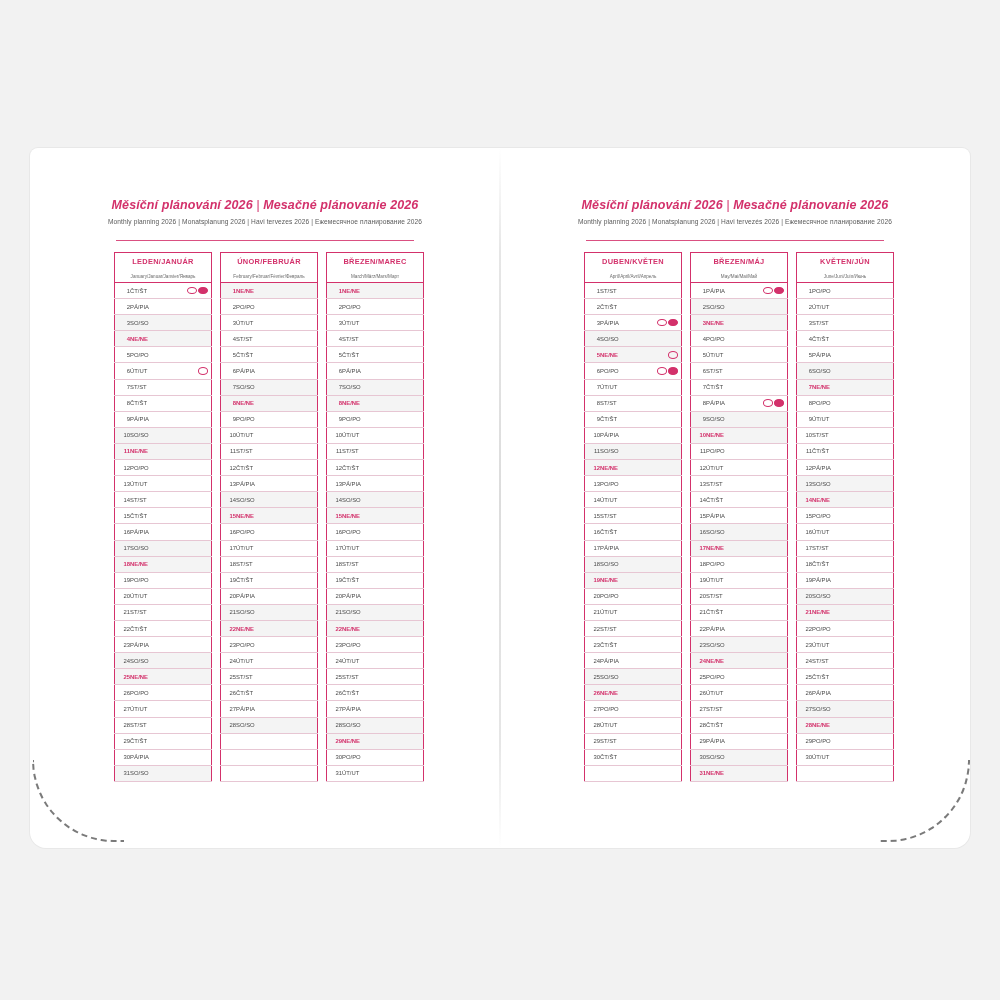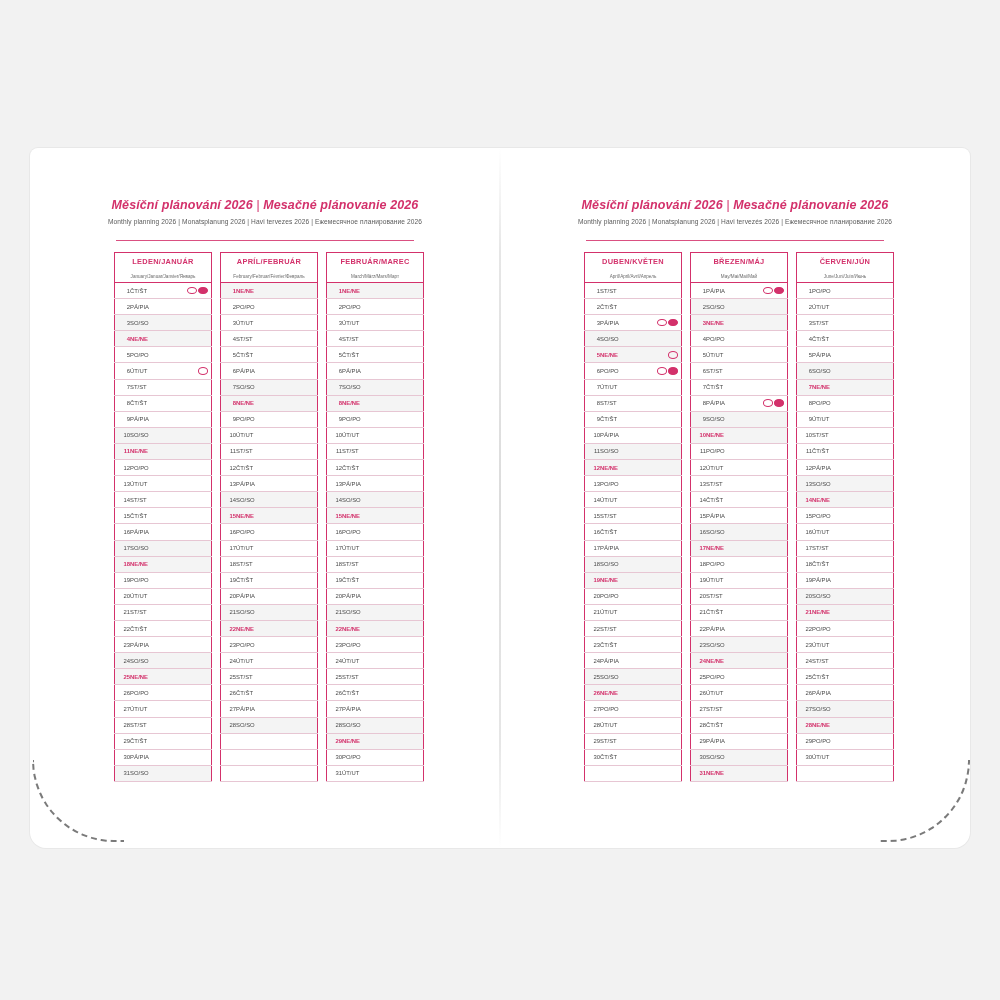--- a/index.html
+++ b/index.html
@@ -288,21 +288,21 @@
                 <tr class="rowline sat">
                   <td class="num">31</td>
                   <td class="dow">SO/SO</td>
                   <td class="note"></td>
                 </tr>
               </tbody>
             </table>
           </div>
           <div class="col">
             <div class="monthhead">
-              <div class="monthname">APRÍL/FEBRUÁR</div>
+              <div class="monthname">ÚNOR/FEBRUÁR</div>
             </div>
             <div class="monthsubwrap">
               <div class="monthsub">February/Februar/Février/Февраль</div>
             </div>
             <table class="daystable">
               <tbody>
                 <tr class="rowline sun">
                   <td class="num">1</td>
                   <td class="dow">NE/NE</td>
                   <td class="note"></td>
@@ -455,21 +455,21 @@
                 <tr class="rowline blank">
                   <td class="num"></td>
                   <td class="dow"></td>
                   <td class="note"></td>
                 </tr>
               </tbody>
             </table>
           </div>
           <div class="col">
             <div class="monthhead">
-              <div class="monthname">FEBRUÁR/MAREC</div>
+              <div class="monthname">BŘEZEN/MAREC</div>
             </div>
             <div class="monthsubwrap">
               <div class="monthsub">March/März/Mars/Март</div>
             </div>
             <table class="daystable">
               <tbody>
                 <tr class="rowline sun">
                   <td class="num">1</td>
                   <td class="dow">NE/NE</td>
                   <td class="note"></td>
@@ -980,21 +980,21 @@
                 <tr class="rowline sun">
                   <td class="num">31</td>
                   <td class="dow">NE/NE</td>
                   <td class="note"></td>
                 </tr>
               </tbody>
             </table>
           </div>
           <div class="col">
             <div class="monthhead">
-              <div class="monthname">ČERVEN/JÚN</div>
+              <div class="monthname">KVĚTEN/JÚN</div>
             </div>
             <div class="monthsubwrap">
               <div class="monthsub">June/Juni/Juin/Июнь</div>
             </div>
             <table class="daystable">
               <tbody>
                 <tr class="rowline ">
                   <td class="num">1</td>
                   <td class="dow">PO/PO</td>
                   <td class="note"></td>

